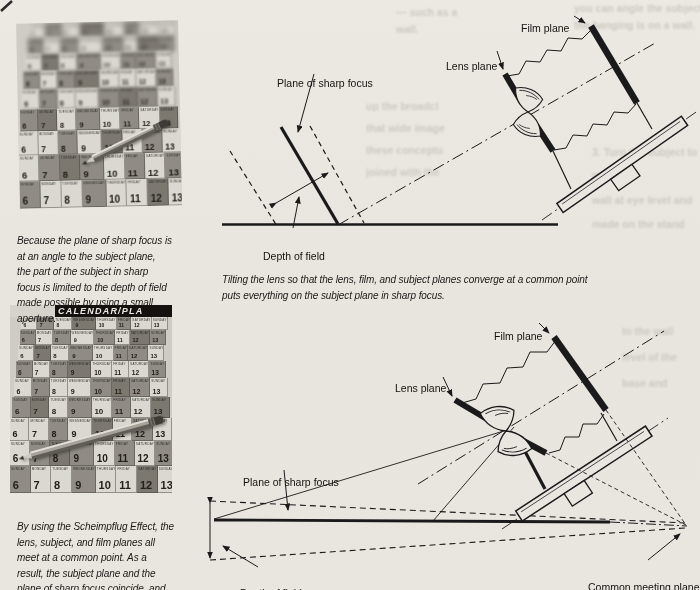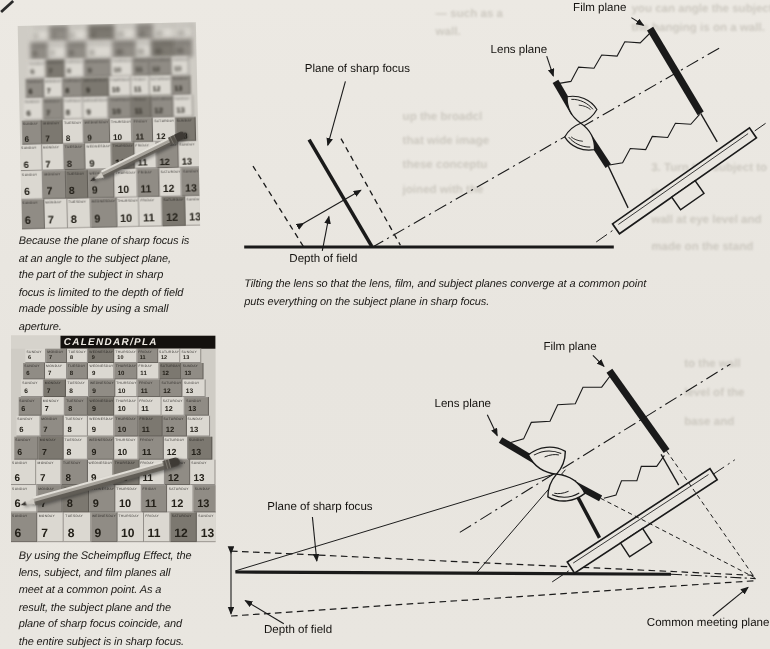--- a/index.html
+++ b/index.html
@@ -13,21 +13,21 @@
     color:#1b1916;white-space:pre-line;letter-spacing:-0.1px;
   }
   .dlabel{position:absolute;font-size:10.5px;color:#14120f;white-space:nowrap;}
   .ghost{
     position:absolute;color:#c2beb5;font-weight:bold;font-size:10.5px;
     filter:blur(1px);opacity:.75;white-space:pre-line;line-height:17px;
   }
   svg.artwork{position:absolute;left:0;top:0;z-index:2;}
   .photo{position:absolute;overflow:hidden;background:#cfccc5;z-index:3;}
   #cal-top{left:18px;top:22px;width:162px;height:185px;transform:rotate(-1.2deg);}
-  #cal-bottom{left:10px;top:305px;width:186px;height:188px;}
+  #cal-bottom{left:10px;top:305px;width:162px;height:188px;}
   .cal-row{display:flex;margin:0 auto;}
   .cal-cell{
     flex:1;position:relative;display:flex;flex-direction:column;
     border-right:0.5px solid rgba(60,56,50,.45);
     border-bottom:0.5px solid rgba(60,56,50,.45);
   }
   .shade0{background:#dbd8d1}
   .shade1{background:#908c85}
   .shade2{background:#7c7870}
   .cal-day{
@@ -53,21 +53,21 @@
   #pencil-bottom{left:6px;top:130px;width:150px;height:8px;transform:rotate(-15.5deg);}
   .p-graphite{width:0;height:0;align-self:center;
     border-top:2px solid transparent;border-bottom:2px solid transparent;
     border-right:5px solid #35322e;}
   .p-wood{width:0;height:0;align-self:center;
     border-top:3.5px solid transparent;border-bottom:3.5px solid transparent;
     border-right:8px solid #cfcbc3;}
   .p-shaft{flex:1;background:linear-gradient(180deg,#e2dfd8 0%,#e2dfd8 25%,#a6a29a 25%,#a6a29a 60%,#615d56 60%,#615d56 100%);}
   .p-ferrule{width:6px;background:repeating-linear-gradient(90deg,#57534c 0 2px,#7b776f 2px 3px);}
   .p-eraser{width:9px;background:#3e3a35;border-radius:0 45% 45% 0;}
-  .overlay{position:absolute;z-index:4;}
+  .overlay{position:absolute;z-index:4;margin-top:21px;}
 </style>
 </head>
 <body>
 
 <div class="ghost" style="left:396px;top:4px;width:80px;">— such as a
 wall.</div>
 <div class="ghost" style="left:574px;top:0px;width:130px;">you can angle the subject
 the hanging is on a wall.</div>
 <div class="ghost" style="left:592px;top:140px;width:115px;line-height:24px;">3. Turn the subject to the
 wall at eye level and

